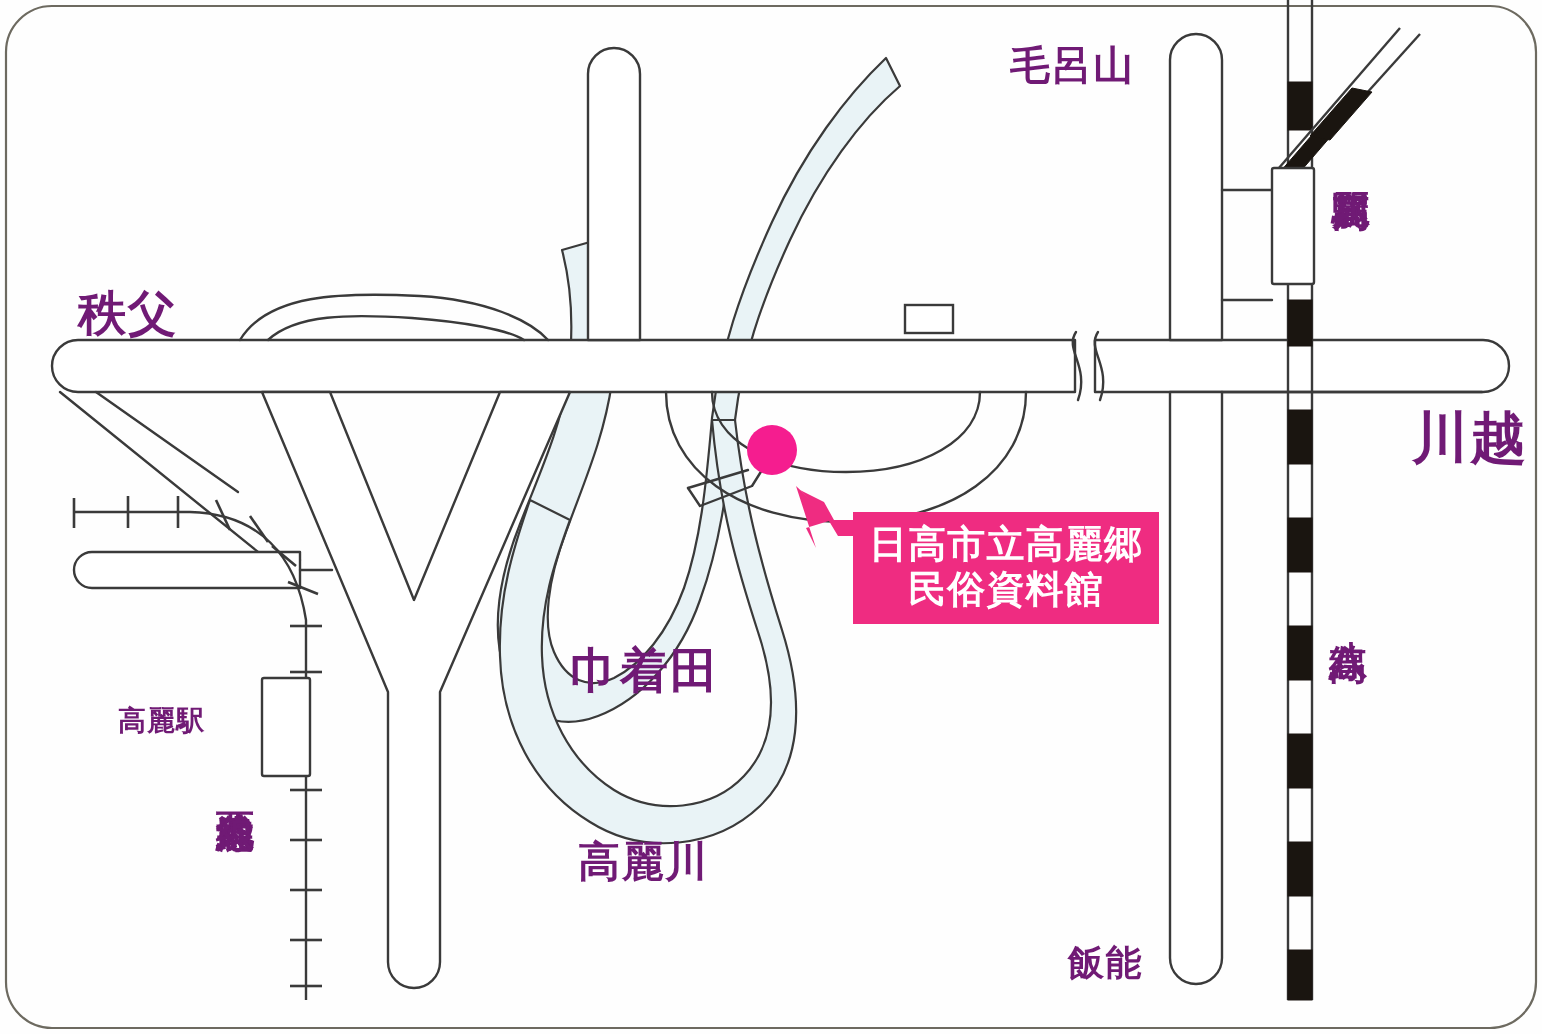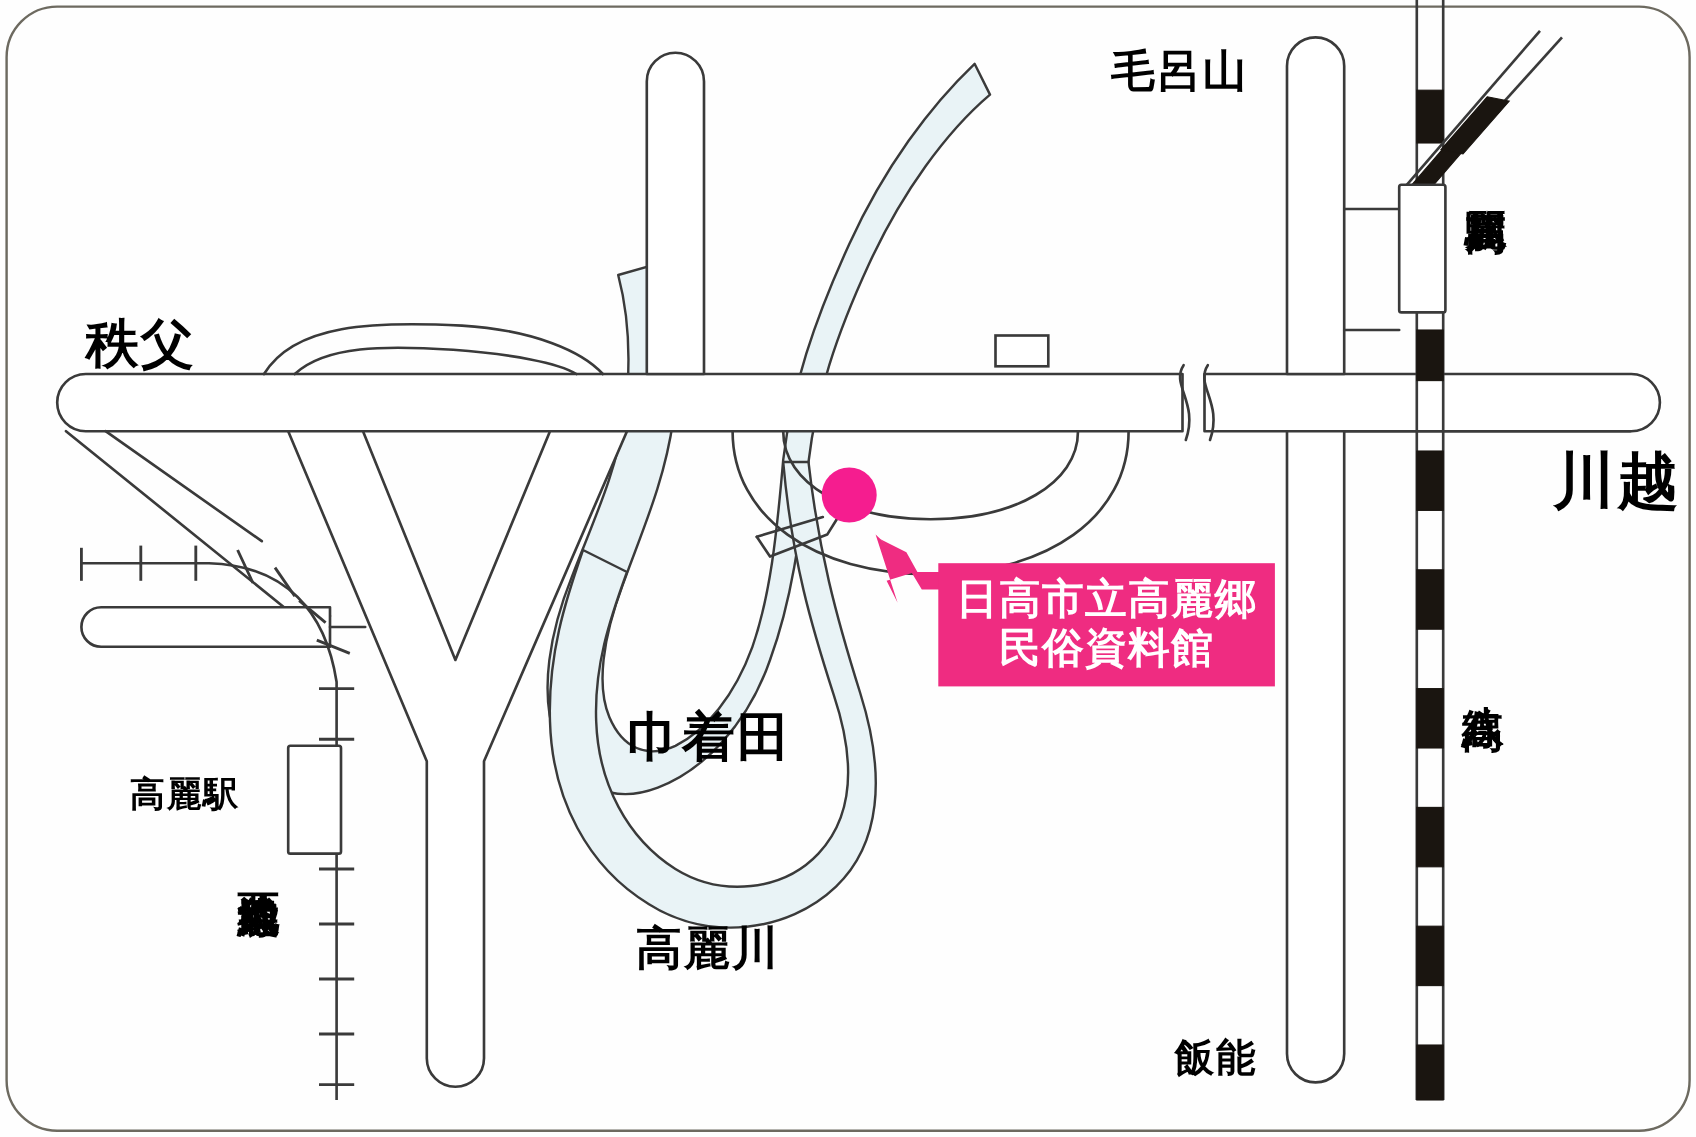--- a/index.html
+++ b/index.html
@@ -19,21 +19,21 @@
     position: absolute;
     left: 0;
     top: 0;
     width: 1542px;
     height: 1034px;
   }
   .map-label {
     position: absolute;
     font-family: "DejaVu Serif", "Liberation Serif", serif;
     font-weight: 700;
-    color: #000000;
+    color: #701a75;
     white-space: nowrap;
     letter-spacing: 0.04em;
     line-height: 1.05;
     text-align: center;
   }
   .map-label.vertical {
     writing-mode: vertical-rl;
     text-orientation: upright;
     white-space: nowrap;
     letter-spacing: 0.02em;
@@ -205,21 +205,21 @@
 
   <div class="map-label" style="left:1412px; top:408px; font-size:56px;">川越</div>
 
   <div class="map-label vertical" style="left:1328px; top:612px; font-size:38px;">八高線</div>
 
 
   <div class="map-label" style="left:570px; top:645px; font-size:48px;">巾着田</div>
 
   <div class="map-label" style="left:578px; top:840px; font-size:42px;">高麗川</div>
 
-  <div class="map-label" style="left:118px; top:706px; font-size:32px;">高麗駅</div>
+  <div class="map-label" style="left:118px; top:706px; font-size:28px;">高麗駅</div>
 
   <div class="map-label vertical" style="left:215px; top:782px; font-size:38px;">西武池袋線</div>
 
   <div class="map-label" style="left:1068px; top:944px; font-size:36px;">飯能</div>
 
   <div class="callout" style="left:824px; top:512px; font-size:38px;margin-left:29px;">
     <div>日高市立高麗郷</div>
     <div>民俗資料館</div>
   </div>
 

